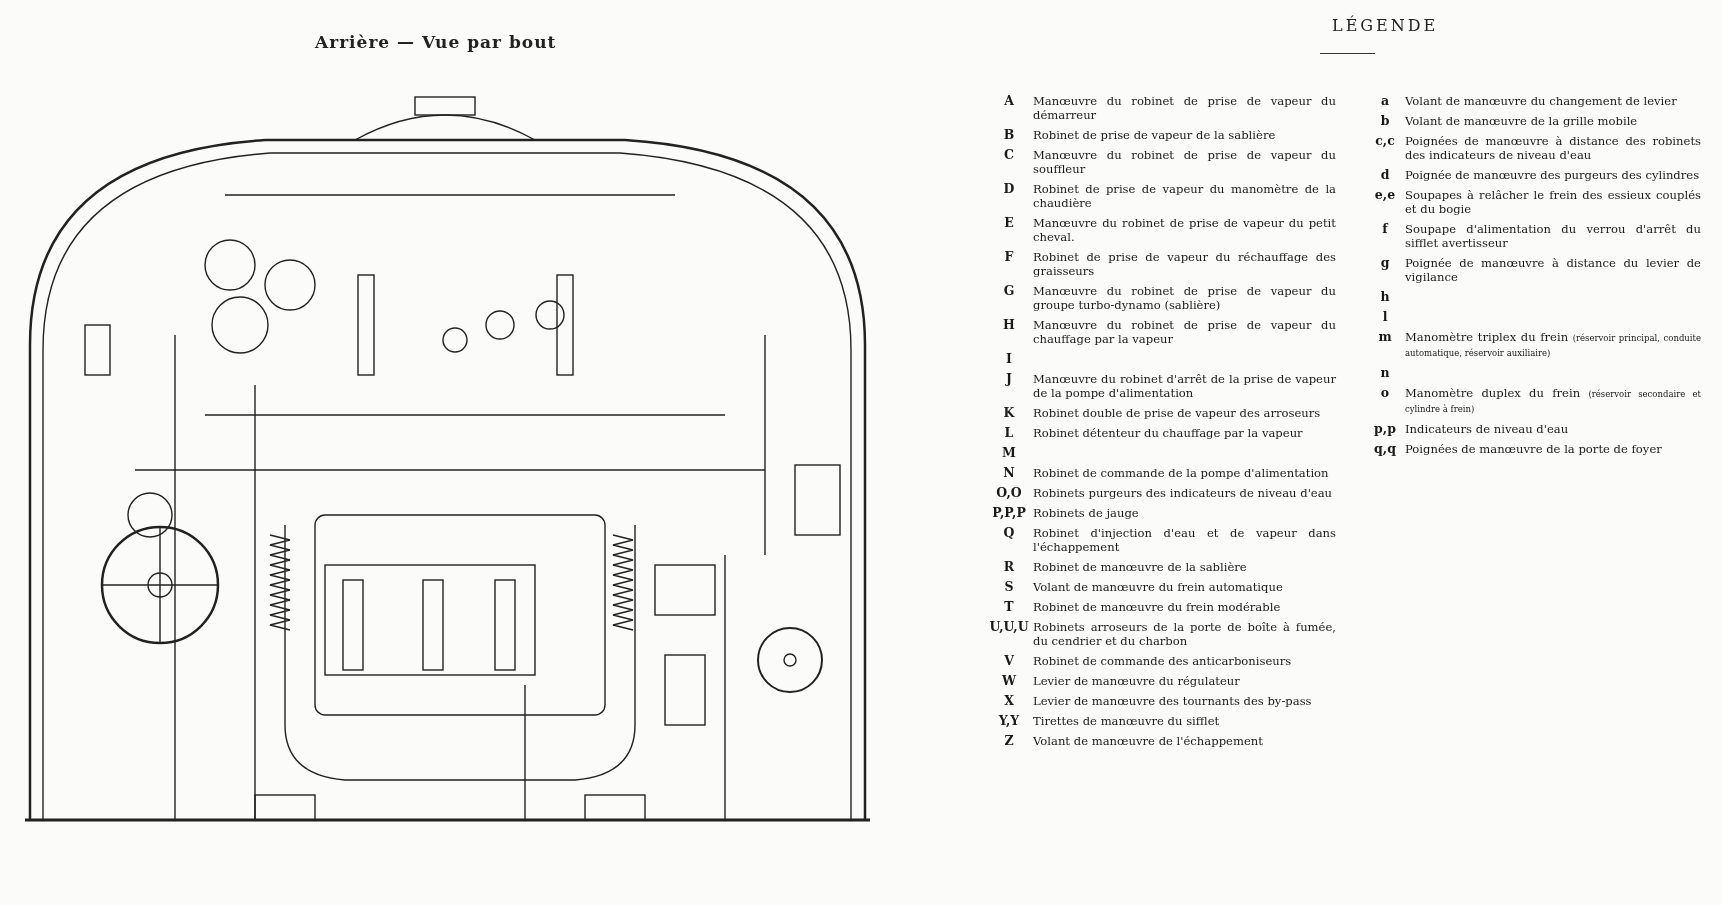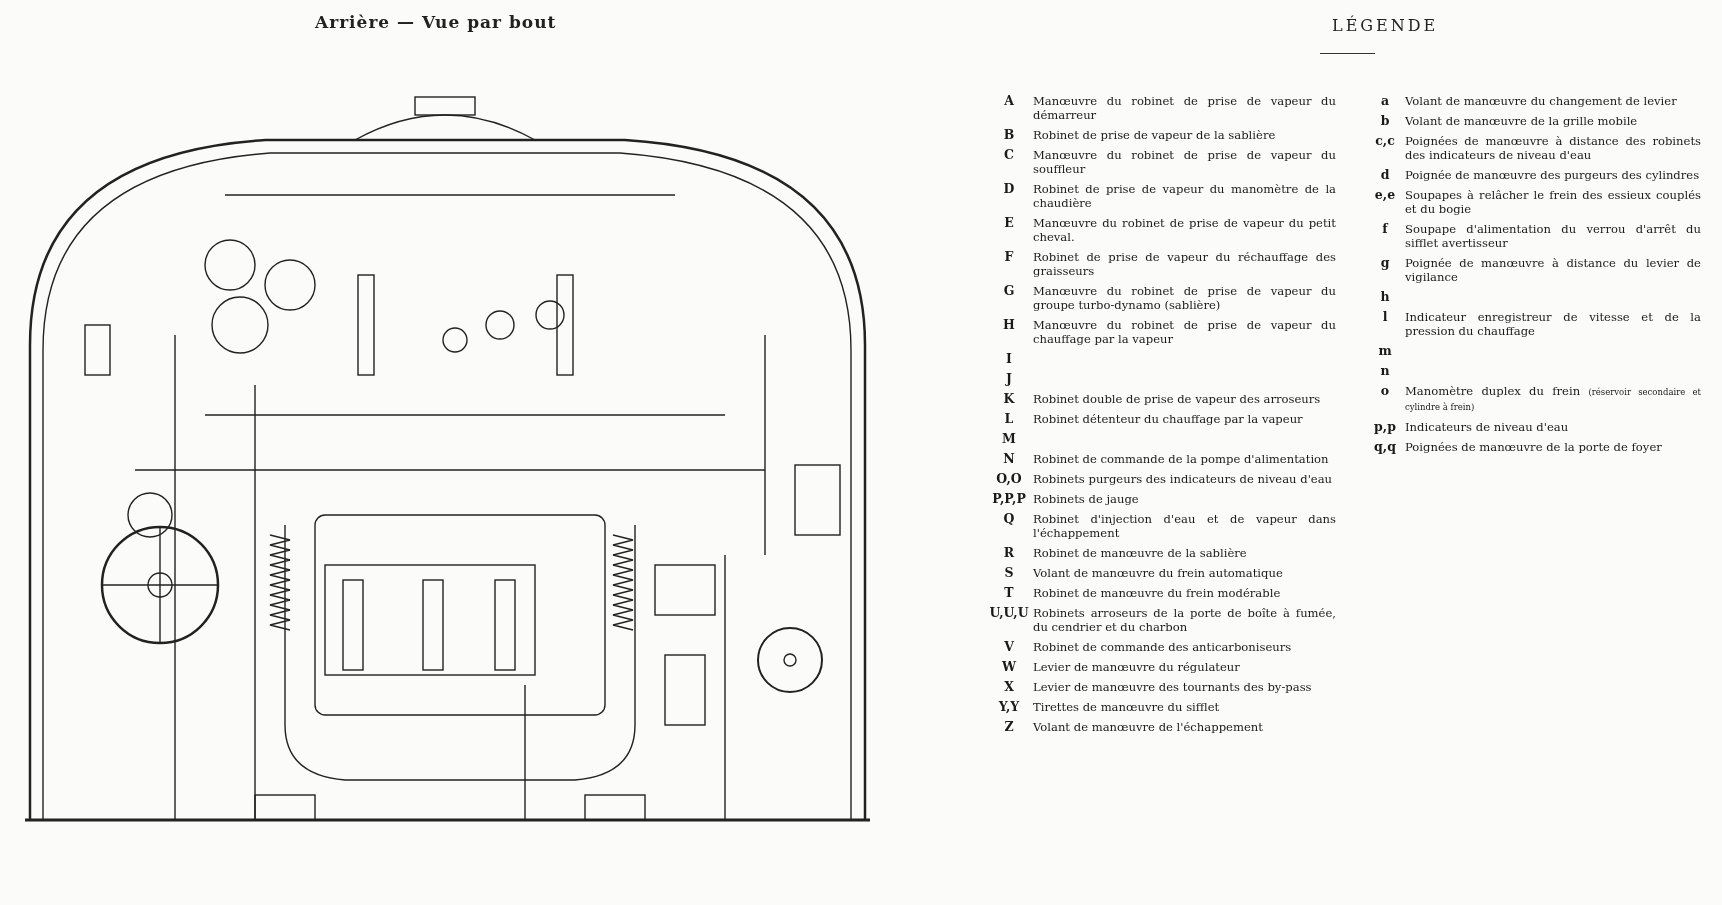--- a/index.html
+++ b/index.html
@@ -1,21 +1,21 @@
 <!DOCTYPE html>
 <html><head>
 <meta charset="utf-8">
 <style>
   html, body { margin:0; padding:0; }
   body {
     width:1722px; height:905px; background:#fbfbf9; color:#1a1a1a;
     font-family:"DejaVu Serif", serif; position:relative; overflow:hidden;
   }
   .drawing-title {
-    position:absolute; left:315px; top:12px; font-size:17px; font-weight:bold;
+    position:absolute; left:315px; top:32px; font-size:17px; font-weight:bold;
     letter-spacing:1px; color:#222;
   }
   .legend-title {
     position:absolute; left:1319px; top:16px; font-size:16px; font-weight:normal;
     letter-spacing:3px; color:#222;margin-left:13px;
   }
   .legend-rule { position:absolute; left:1320px; top:53px; width:55px; height:1px; background:#333; }
   #drawing { position:absolute; left:25px; top:85px; width:845px; height:745px; }
   .col { position:absolute; top:94px; }
   .col1 { left:985px; width:355px; }
@@ -121,20 +121,21 @@
     </div>
     <div class="entry">
       <span class="key">H</span>
       <span class="txt"><span>Manœuvre du robinet de prise de vapeur du chauffage par la vapeur</span></span>
     </div>
     <div class="entry">
       <span class="key">I</span>
     </div>
     <div class="entry">
       <span class="key">J</span>
+      <span class="txt"><span>Manœuvre du robinet d'arrêt de la prise de vapeur de la pompe d'alimentation</span></span>
     </div>
     <div class="entry">
       <span class="key">K</span>
       <span class="txt"><span>Robinet double de prise de vapeur des arroseurs</span></span>
     </div>
     <div class="entry">
       <span class="key">L</span>
       <span class="txt"><span>Robinet détenteur du chauffage par la vapeur</span></span>
     </div>
     <div class="entry">
@@ -220,24 +221,24 @@
     </div>
     <div class="entry">
       <span class="key">g</span>
       <span class="txt"><span>Poignée de manœuvre à distance du levier de vigilance</span></span>
     </div>
     <div class="entry">
       <span class="key">h</span>
     </div>
     <div class="entry">
       <span class="key">l</span>
-      <span class="txt"><span>Indicateur enregistreur de vitesse et de la pression du chauffage</span></span>
     </div>
     <div class="entry">
       <span class="key">m</span>
+      <span class="txt"><span>Manomètre triplex du frein</span> <span class="sub">(réservoir principal, conduite automatique, réservoir auxiliaire)</span></span>
     </div>
     <div class="entry">
       <span class="key">n</span>
     </div>
     <div class="entry">
       <span class="key">o</span>
       <span class="txt"><span>Manomètre duplex du frein</span> <span class="sub">(réservoir secondaire et cylindre à frein)</span></span>
     </div>
     <div class="entry">
       <span class="key">p,p</span>

